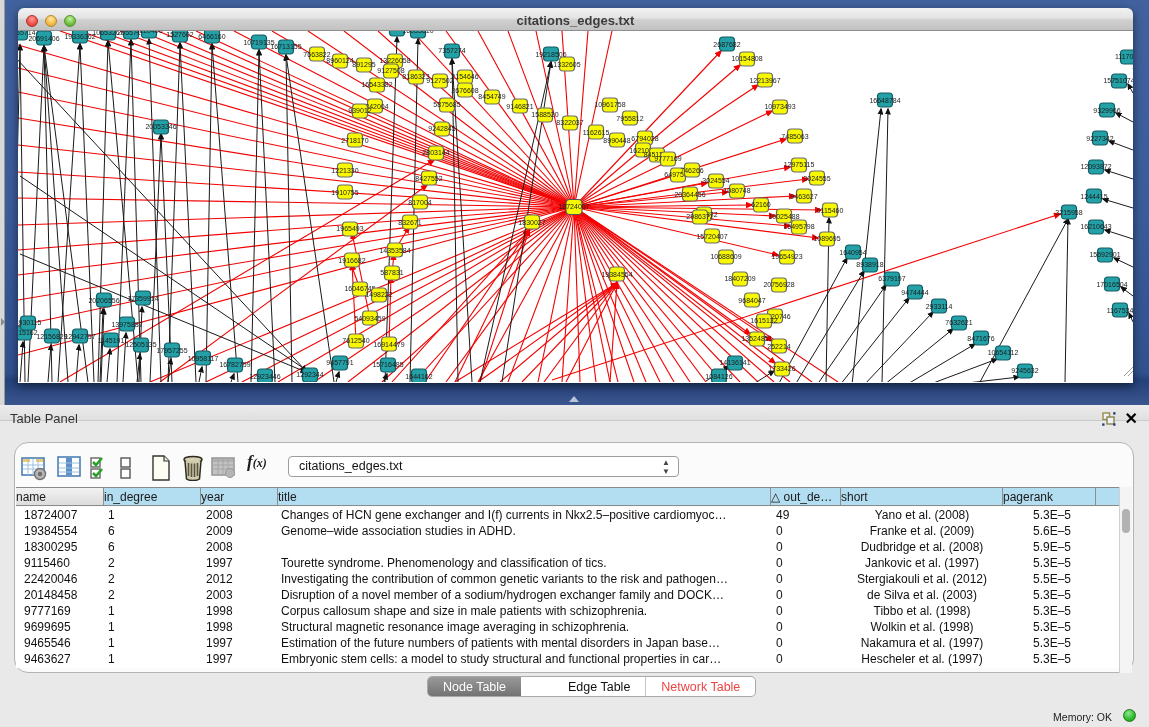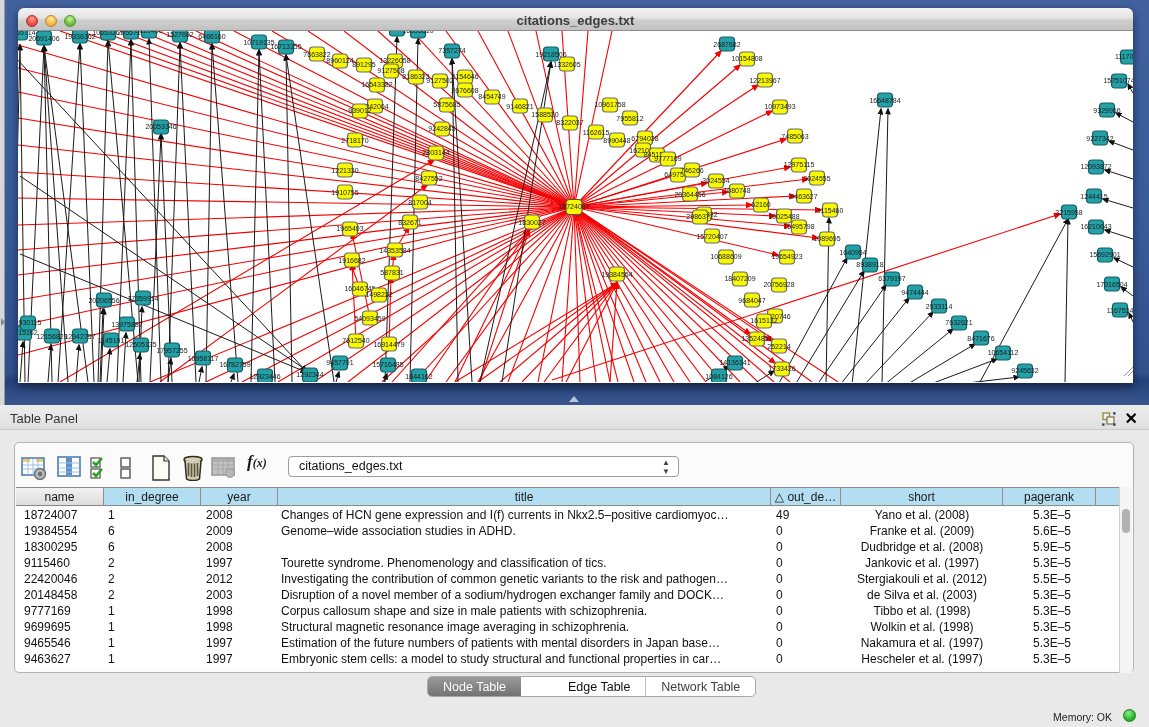--- a/index.html
+++ b/index.html
@@ -10,52 +10,52 @@
 #titlebar { position:absolute; left:0; top:0; width:1115px; height:23px;
   background:linear-gradient(180deg,#f2f2f2 0%,#e3e3e3 45%,#cfcfcf 55%,#c2c2c2 100%);
   border-radius:6px 6px 0 0; border-bottom:1px solid #8e8e8e; }
 #titlebar .tt { position:absolute; left:0; right:0; top:5px; text-align:center; font-size:13px; font-weight:bold; color:#3c3c3c; }
 .light { position:absolute; top:7px; width:12px; height:12px; border-radius:50%; }
 #lr { left:8px; background:radial-gradient(circle at 50% 30%,#ff9d94 0%,#ee544a 55%,#c93a32 100%); border:1px solid #ae3028; }
 #ly { left:27px; background:radial-gradient(circle at 50% 30%,#ffe9a8 0%,#f5bd4a 55%,#d99a2b 100%); border:1px solid #b7892f; }
 #lg { left:46px; background:radial-gradient(circle at 50% 30%,#c5f2a2 0%,#77c344 55%,#4d9e27 100%); border:1px solid #559332; }
 #canvas { position:absolute; left:0; top:23px; width:1115px; height:352px; background:#fff; overflow:hidden; }
 #tpanel { position:absolute; left:0; top:405px; width:1149px; height:322px; background:#e9e9e9; }
-#phead { position:absolute; left:0; top:0; width:1149px; height:25px;
+#phead { position:absolute; left:0; top:0; width:1149px; height:16px;
   background:linear-gradient(180deg,#ececec,#e0e0e0); border-bottom:1px solid #cacaca; }
 #phead .pt { position:absolute; left:10px; top:6px; font-size:13px; color:#333; }
 #pclose { position:absolute; right:11px; top:4px; font-size:16px; font-weight:bold; color:#000; }
 #pfloat { position:absolute; right:33px; top:7px; width:14px; height:14px; }
 #card { position:absolute; left:14px; top:37px; width:1120px; height:231px; background:#fbfbfb;
-  border:1px solid #b3b3b3; border-radius:5px; }
+  border:1px solid #b3b3b3; border-radius:14px; }
 .ticon { position:absolute; top:12px; }
 #combo { position:absolute; left:273px; top:13px; width:391px; height:21px; background:#fff;
   border:1px solid #9d9d9d; border-radius:4px; font-size:12.5px; color:#111; line-height:19px; padding-left:10px; }
 #combo .arr { position:absolute; right:8px; top:1px; font-size:8px; color:#444; line-height:9px; }
 #thead { position:absolute; left:1px; top:44px; width:1104px; height:19px; background:#b3ddf1;
   border-top:1px solid #8a8a8a; border-bottom:1px solid #8a8a8a; font-size:12px; color:#1a1a1a; }
-#thead div { position:absolute; top:2px; text-align:center; border-right:1px solid #8f8f8f; height:17px; top:0; padding-top:2px; }
+#thead div { position:absolute; top:2px; text-align:left; border-right:1px solid #8f8f8f; height:17px; top:0; padding-top:2px; }
 #tbody { position:absolute; left:1px; top:64px; width:1104px; height:161px; background:#fff; overflow:hidden; font-size:12px; color:#111; }
 .tr { position:relative; height:16px; white-space:nowrap; }
 .tr div { position:absolute; top:1px; overflow:hidden; }
 .c0 { left:8px;  width:82px; }
 .c1 { left:92px; width:95px; }
 .c2 { left:190px;width:80px; }
 .c3 { left:265px;width:490px; }
 .c4 { left:760px;width:66px; }
 .c5 { left:825px;width:162px; text-align:center; }
 .c6 { left:991px;width:90px;text-align:center; }
 #vscroll { position:absolute; right:1px; top:44px; width:13px; height:186px; background:#f4f4f4; border-left:1px solid #d0d0d0; }
 #vthumb { position:absolute; left:2px; top:22px; width:8px; height:24px; background:#b2b2b2; border-radius:4px; }
 #tabs { position:absolute; left:427px; top:271px; height:21px; background:#fff; border:1px solid #a8a8a8;
   border-radius:5px; font-size:12.5px; display:flex; overflow:hidden;text-align:center; }
 #tabs div { padding:3px 15px 0 15px; height:21px; }
 #tab1 { background:linear-gradient(180deg,#9a9a9a,#6e6e6e); color:#fff; }
 #tab2 { color:#111; border-right:1px solid #c3c3c3;margin-left:32px; }
-#tab3 { color:#404040; }
+#tab3 { color:#ef4444; }
 #mem { position:absolute; right:37px; top:306px; font-size:10.5px; color:#222;padding-left:24px; }
 #memdot { position:absolute; right:13px; top:304px; width:13px; height:13px; border-radius:50%;
   background:radial-gradient(circle at 40% 30%,#8fe98f 0%,#2db92d 60%,#1d8f1d 100%); border:1px solid #1c7a1c; }
 #split { position:absolute; left:569px; top:396px; width:0; height:0;
   border-left:5px solid transparent; border-right:5px solid transparent; border-bottom:6px solid #b9c4d8; }
 </style></head><body>
 <div id="desktop"></div>
 <div id="leftstrip"></div>
 <div style="position:absolute;left:1px;top:318px;width:0;height:0;border-top:4px solid transparent;border-bottom:4px solid transparent;border-left:4px solid #8a8a8a"></div>
 <div id="win">
@@ -588,21 +588,21 @@
       <div style="left:262px;width:493px">title</div>
       <div style="left:755px;width:70px">△ out_de…</div>
       <div style="left:825px;width:162px">short</div>
       <div style="left:987px;width:93px">pagerank</div>
     </div>
     <div id="tbody">
         <div class="tr">
           <div class="c0">18724007</div>
           <div class="c1">1</div>
           <div class="c2">2008</div>
-          <div class="c3">Changes of HCN gene expression and I(f) currents in Nkx2.5–positive cardiomyoc…</div>
+          <div class="c3">Changes of HCN gene exchanger and I(f) currents in Nkx2.5–positive cardiomyoc…</div>
           <div class="c4">49</div>
           <div class="c5">Yano et al. (2008)</div>
           <div class="c6">5.3E–5</div>
         </div>
         <div class="tr">
           <div class="c0">19384554</div>
           <div class="c1">6</div>
           <div class="c2">2009</div>
           <div class="c3">Genome–wide association studies in ADHD.</div>
           <div class="c4">0</div>

